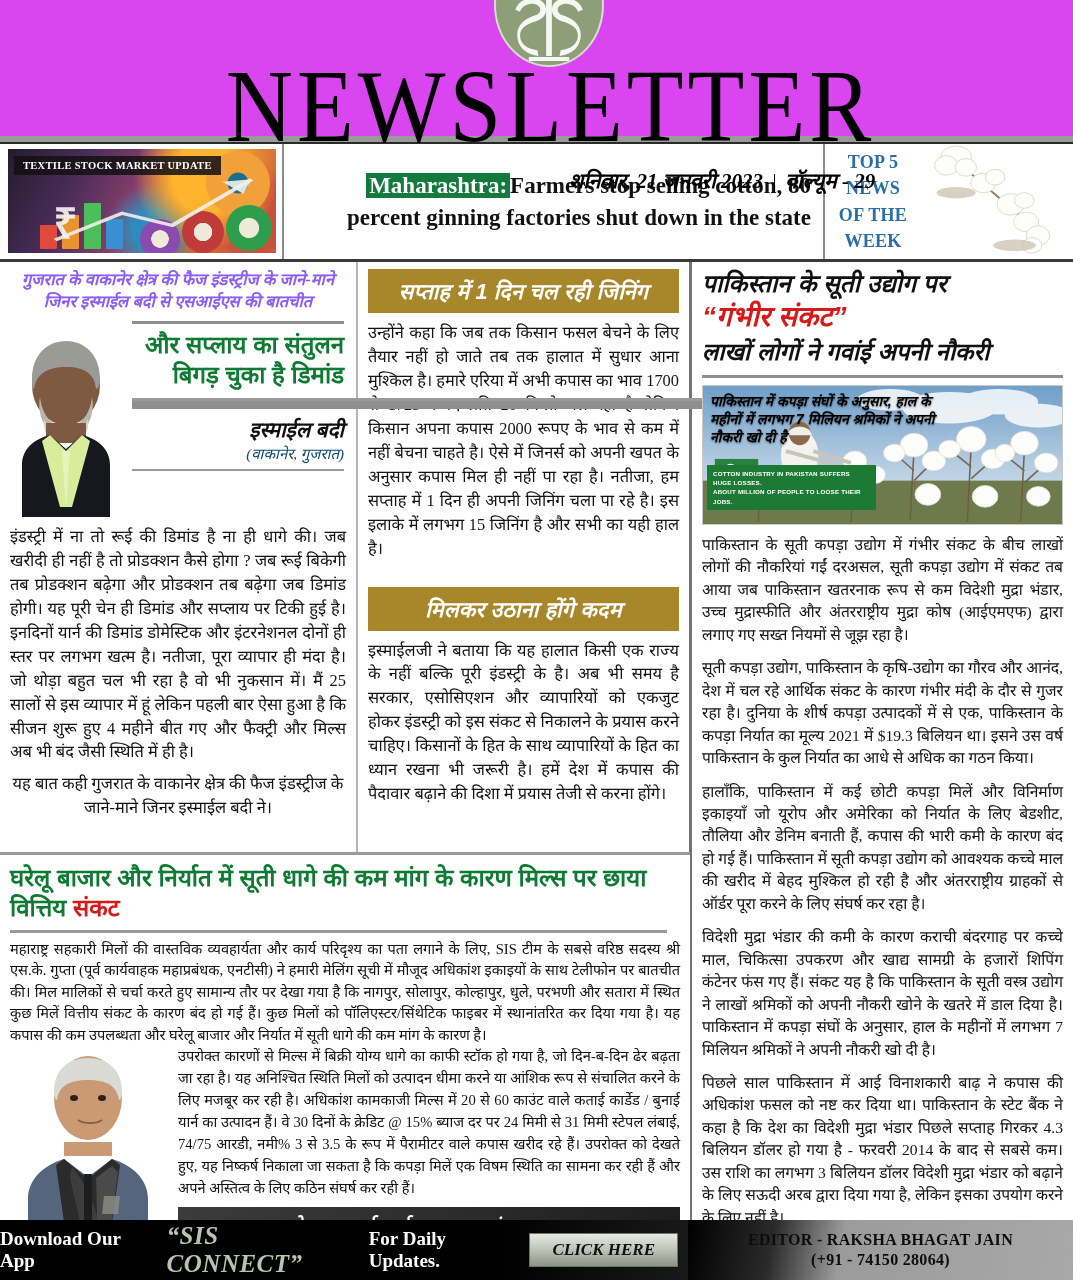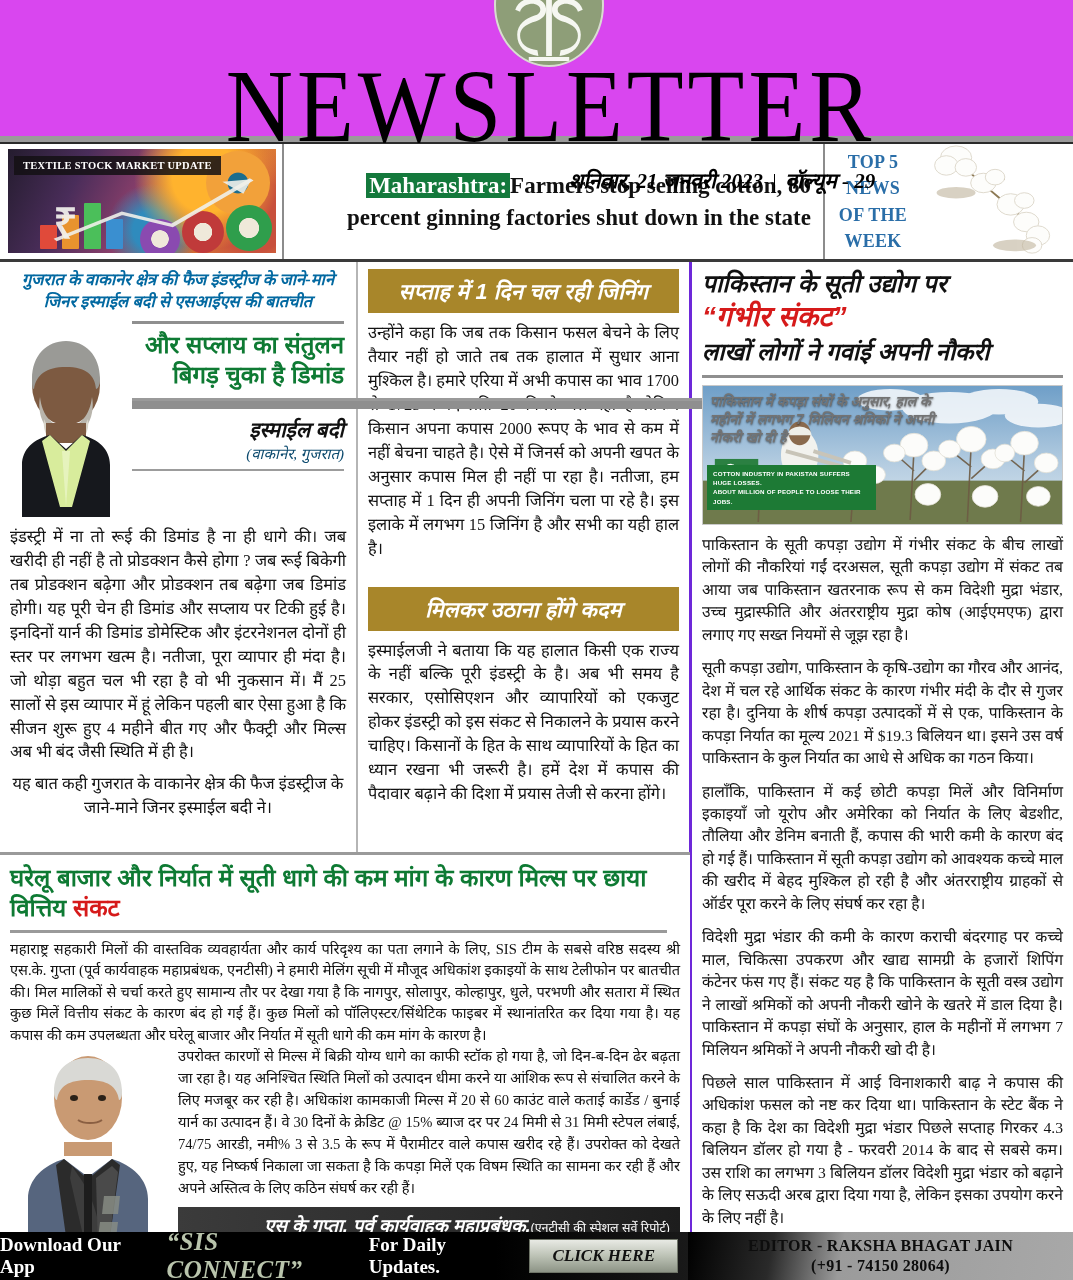--- a/index.html
+++ b/index.html
@@ -186,30 +186,30 @@
 
   
   .main {
     flex: 1 1 auto;
     display: flex;
     padding: 0;
   }
   .col { padding: 7px 10px 0 10px; }
   .col-left   { width: 356px; }
   .col-mid    { width: 333px; border-left: 2px solid #b5b5b5; }
-  .col-right  { width: 384px; border-left: 3px solid #6d28d9; }
+  .col-right  { width: 384px; border-left: 3px solid #737373; }
 
   .lead-intro {
     font-family: "Liberation Serif", serif;
     font-size: 16.5px;
     font-weight: bold;
     font-style: italic;
     text-align: center;
     line-height: 1.33;
-    color: #0369a1;
+    color: #8b5cf6;
     padding: 0 2px;
   }
 
   .interview {
     position: relative;
     margin-top: 8px;
     min-height: 196px;
   }
   .portrait {
     position: absolute;
@@ -307,21 +307,21 @@
     position: relative;
     width: 100%;
     height: 140px;
     overflow: hidden;
     border: 1px solid #c9c9c9;
   }
   .cotton-photo svg { width:100%; height:100%; display:block; }
   .cp-caption {
     position: absolute;
     top: 6px; left: 7px; right: 28%;
-    color: #737373;
+    color: #000000;
     font-family: "Liberation Sans", sans-serif;
     font-style: italic;
     font-weight: bold;
     font-size: 14px;
     line-height: 1.3;
     text-shadow: 0 1px 2px rgba(0,0,0,.55);
   }
   .cp-greenbox {
     position: absolute;
     left: 4px; bottom: 14px;
@@ -389,21 +389,21 @@
   .byline .bn {
     font-weight: bold; font-style: italic; font-size: 18.5px;
   }
   .byline .bs { font-size: 12.5px; font-style: normal; }
 
   
   .footer {
     position: absolute;
     left: 0; bottom: 0;
     width: 1073px;
-    height: 48px;
+    height: 60px;
     display: flex;
     align-items: center;
     background: #000;
   }
   .ft-left {
     flex: 1 1 auto;
     display: flex;
     align-items: center;
     justify-content: center;
     gap: 8px;

